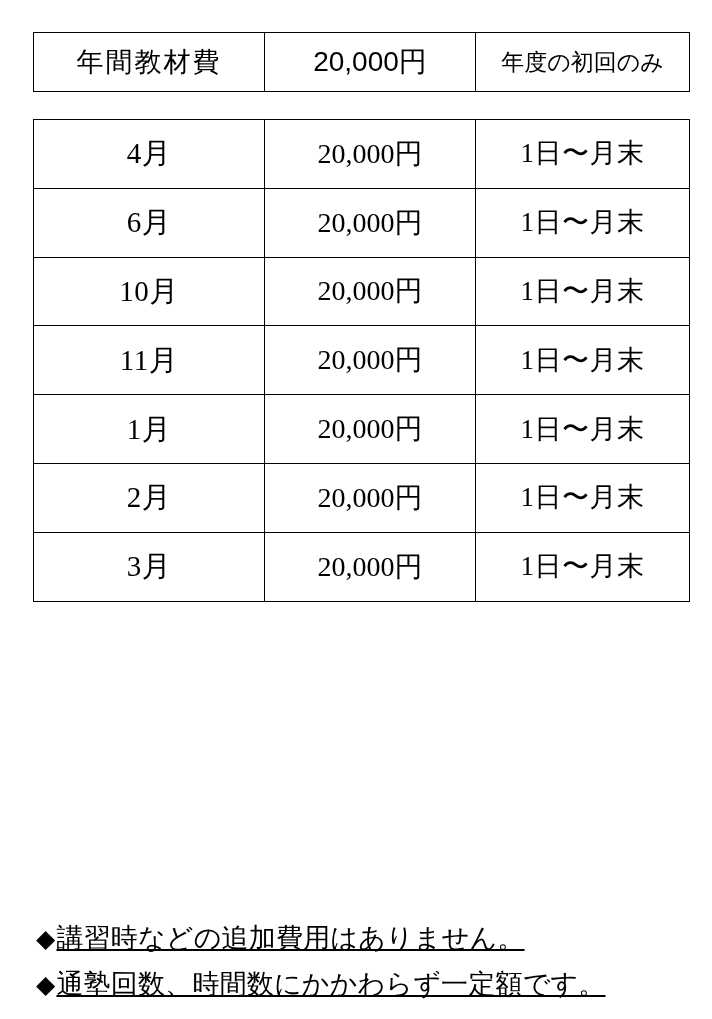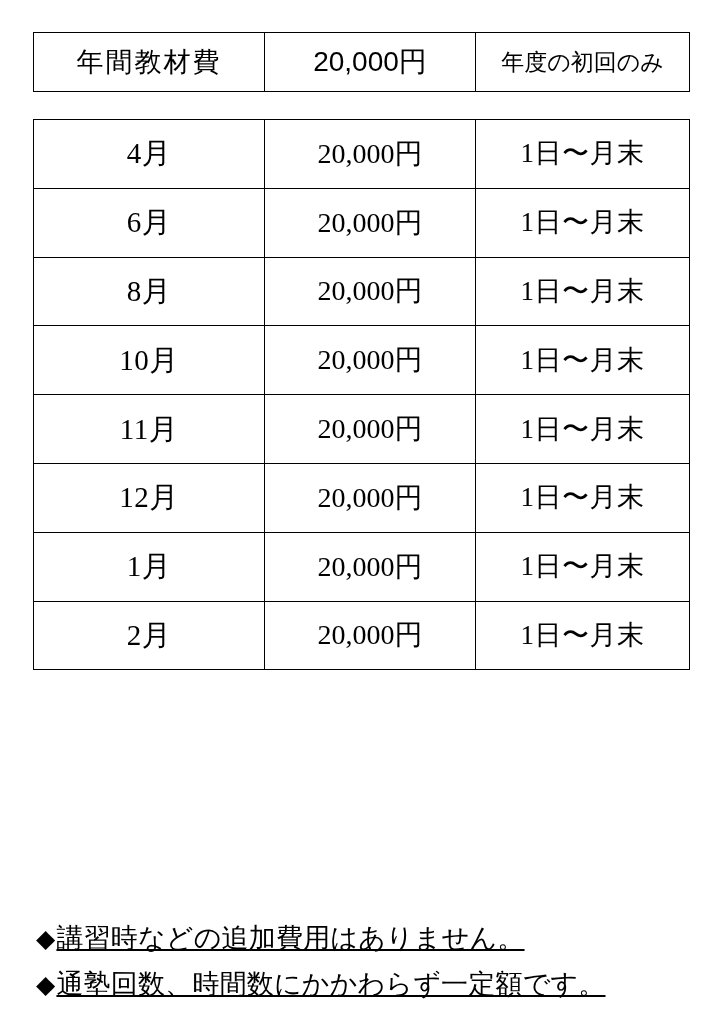--- a/index.html
+++ b/index.html
@@ -114,46 +114,41 @@
         <td class="col-month c-month">4月</td>
         <td class="col-amount c-amount">20,000円</td>
         <td class="col-note c-note">1日〜月末</td>
       </tr>
       <tr>
         <td class="col-month c-month">6月</td>
         <td class="col-amount c-amount">20,000円</td>
         <td class="col-note c-note">1日〜月末</td>
       </tr>
       <tr>
-        <td class="col-month c-month">8月</td>
-        <td class="col-amount c-amount">20,000円</td>
-        <td class="col-note c-note">1日〜月末</td>
-      </tr>
-      <tr>
         <td class="col-month c-month">10月</td>
         <td class="col-amount c-amount">20,000円</td>
         <td class="col-note c-note">1日〜月末</td>
       </tr>
       <tr>
         <td class="col-month c-month">11月</td>
         <td class="col-amount c-amount">20,000円</td>
         <td class="col-note c-note">1日〜月末</td>
       </tr>
       <tr>
-        <td class="col-month c-month">12月</td>
-        <td class="col-amount c-amount">20,000円</td>
-        <td class="col-note c-note">1日〜月末</td>
-      </tr>
-      <tr>
         <td class="col-month c-month">1月</td>
         <td class="col-amount c-amount">20,000円</td>
         <td class="col-note c-note">1日〜月末</td>
       </tr>
       <tr>
         <td class="col-month c-month">2月</td>
+        <td class="col-amount c-amount">20,000円</td>
+        <td class="col-note c-note">1日〜月末</td>
+      </tr>
+      <tr>
+        <td class="col-month c-month">3月</td>
         <td class="col-amount c-amount">20,000円</td>
         <td class="col-note c-note">1日〜月末</td>
       </tr>
     </tbody>
   </table>
 
   <div class="notes">
     <div class="note-line">
       <span class="note-bullet">◆</span>
       <span class="note-text">講習時などの追加費用はありません。</span>

